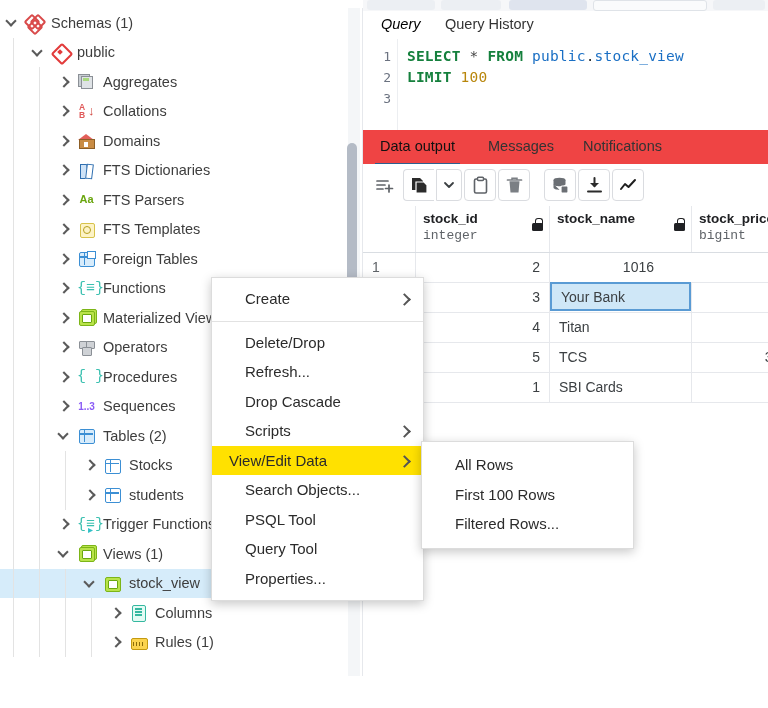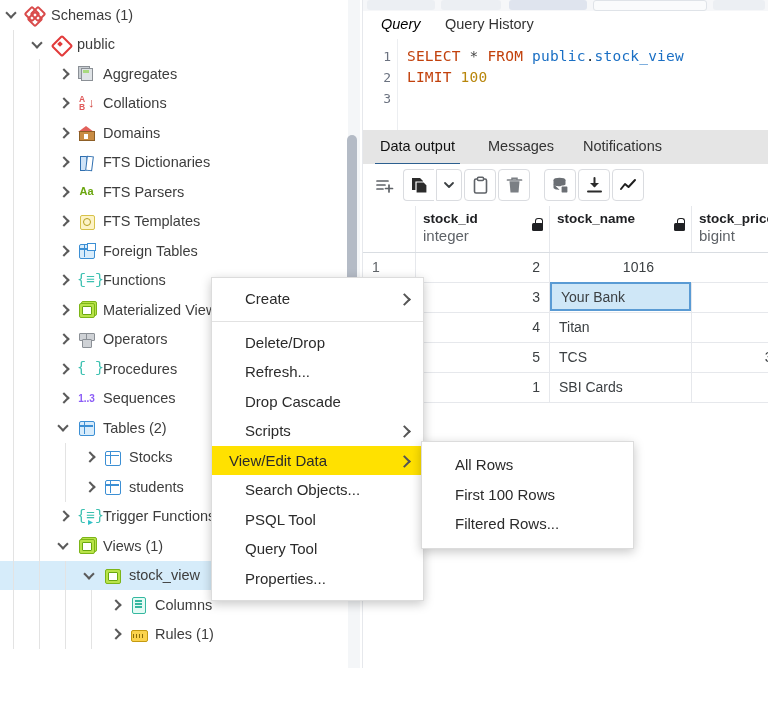--- a/index.html
+++ b/index.html
@@ -12,21 +12,21 @@
   }
   #app {
     position: relative;
     width: 768px; height: 708px;
     overflow: hidden;
   }
 
   
   #tree-panel {
     position: absolute;
-    left: 0; top: 0;
+    left: 0; top: 8px;
     width: 362px; height: 668px;
     background: #fff;
     overflow: hidden;
     border-right: 1px solid #e6e8ec;
   }
   .tree-row {
     position: relative;
     display: flex;
     align-items: center;
     height: 29.5px;
@@ -205,29 +205,29 @@
   }
   .ln {
     position:absolute; right:6px; width:20px; text-align:right;
     font-family:"DejaVu Sans Mono", monospace; font-size:13px; color:#6b7280;
   }
   .code-line {
     position:absolute; left:44px;
     font-family:"DejaVu Sans Mono", monospace; font-size:14.5px;
     white-space:pre; letter-spacing:0.2px;
   }
-  .kw { color:#c2410c; font-weight:normal; }
+  .kw { color:#15803d; font-weight:bold; }
   .op { color:#444; }
   .id { color:#1a6fc4; }
   .num { color:#b8860b; }
   .plain { color:#333; }
 
   #tabs-output {
     position:absolute; left:0; top:130px; width:405px; height:34px;
-    border-bottom:1px solid #dfe3e8; background:#e5e5e5;
+    border-bottom:1px solid #dfe3e8; background:#ef4444;
   }
   .otab {
     position:absolute; top:3px; height:30px; line-height:27px;
     font-size:14.5px; color:#333; padding:0 5px;
   }
   .otab.active { border-bottom:3px solid #2c5f8f; color:#111; }
   .otab#tab-data-output { left:12px; }
   .otab#tab-messages { left:120px; }
   .otab#tab-notifications { left:215px; }
 
@@ -254,21 +254,21 @@
   }
   .grow { display:flex; height:29px; border-bottom:1px solid #e6e8ec; }
   .ghead { height:46px; border-bottom:1px solid #d9dde2; background:#fff; }
   .gc { position:relative; box-sizing:border-box; border-right:1px solid #e6e8ec; }
   .gc-gutter { width:53px; flex:0 0 53px; }
   .gc-id { width:134px; flex:0 0 134px; }
   .gc-name { width:142px; flex:0 0 142px; }
   .gc-price { width:113px; flex:0 0 113px; border-right:none; }
   .hcol { padding:4px 6px 0 7px; }
   .hname { font-size:13.5px; font-weight:bold; color:#202124; line-height:17px; }
-  .htype { font-size:15px; color:#5f6368; line-height:17px; }
+  .htype { font-size:13px; color:#5f6368; line-height:17px;font-family:Liberation Mono, monospace; }
   .lock {
     position:absolute; right:6px; top:12px; width:11px; height:13px;
   }
   .lock-body {
     position:absolute; left:0; bottom:0; width:11px; height:8px;
     background:#202124; border-radius:1.5px;
   }
   .lock-shackle {
     position:absolute; left:2.5px; top:0; width:6px; height:6px;
     border:1.8px solid #202124; border-bottom:none;

